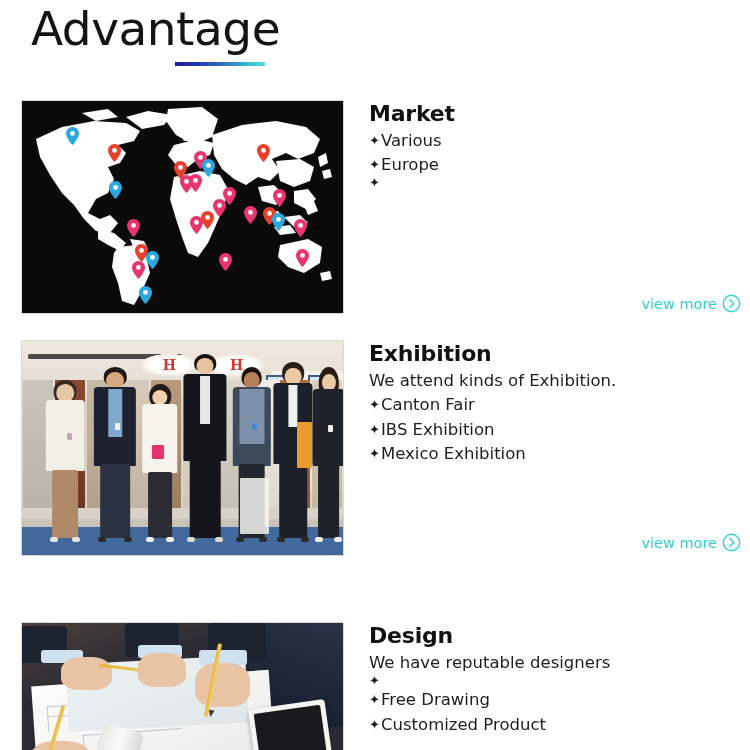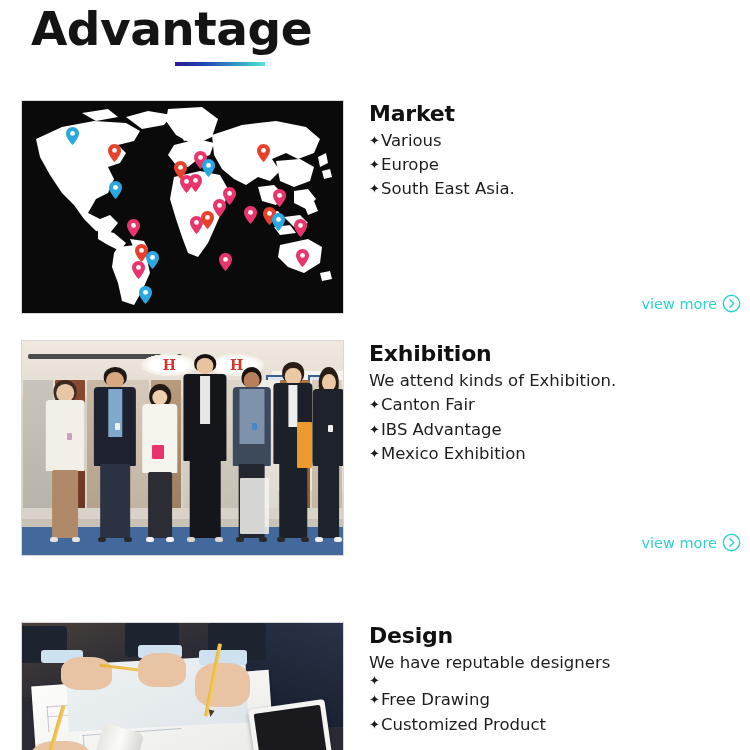--- a/index.html
+++ b/index.html
@@ -7,21 +7,21 @@
     width:750px; height:750px;
     background:#ffffff;
     font-family:"DejaVu Sans", sans-serif;
     overflow:hidden;
   }
   .page { position:relative; width:750px; height:750px; background:#fff; }
 
   
   .page-title {
     position:absolute; left:31px; top:4px;
-    font-size:47px; font-weight:700; color:#141414;
+    font-size:47px; font-weight:400; color:#141414;
     letter-spacing:-0.5px; line-height:1.05;
   }
   .title-underline {
     position:absolute; left:175px; top:62px;
     width:90px; height:4px;
     background:linear-gradient(to right,#2d1b8e 0%,#1c3fb0 28%,#2f7fbf 58%,#3ec9cf 88%,#5fe0dc 100%);
   }
 
   
   .row { position:absolute; left:0; width:750px; }
@@ -327,21 +327,20 @@
         <li>
             <span class="bullet">✦</span>
             <span>Various</span>
           </li>
         <li>
             <span class="bullet">✦</span>
             <span>Europe</span>
           </li>
         <li>
             <span class="bullet">✦</span>
-            <span>South East Asia.</span>
           </li>
       </ul>
     </div>
   </div>
 
   <a class="view-more vm-1" href="#">
     <span>view more</span>
     <svg class="vm-icon" viewBox="0 0 20 20">
       <circle cx="10" cy="10" r="8.6" fill="none" stroke="#2ed2d2" stroke-width="1.5"></circle>
       <path d="M8.3 6.1 L12.3 10 L8.3 13.9" fill="none" stroke="#2ed2d2" stroke-width="1.5" stroke-linecap="round" stroke-linejoin="round"></path>
@@ -462,21 +461,21 @@
     <div class="content">
       <div class="sec-heading">Exhibition</div>
       <div class="sec-sub">We attend kinds of Exhibition.</div>
       <ul class="sec-list">
         <li>
             <span class="bullet">✦</span>
             <span>Canton Fair</span>
           </li>
         <li>
             <span class="bullet">✦</span>
-            <span>IBS Advantage</span>
+            <span>IBS Exhibition</span>
           </li>
         <li>
             <span class="bullet">✦</span>
             <span>Mexico Exhibition</span>
           </li>
       </ul>
     </div>
   </div>
 
   <a class="view-more vm-2" href="#">

